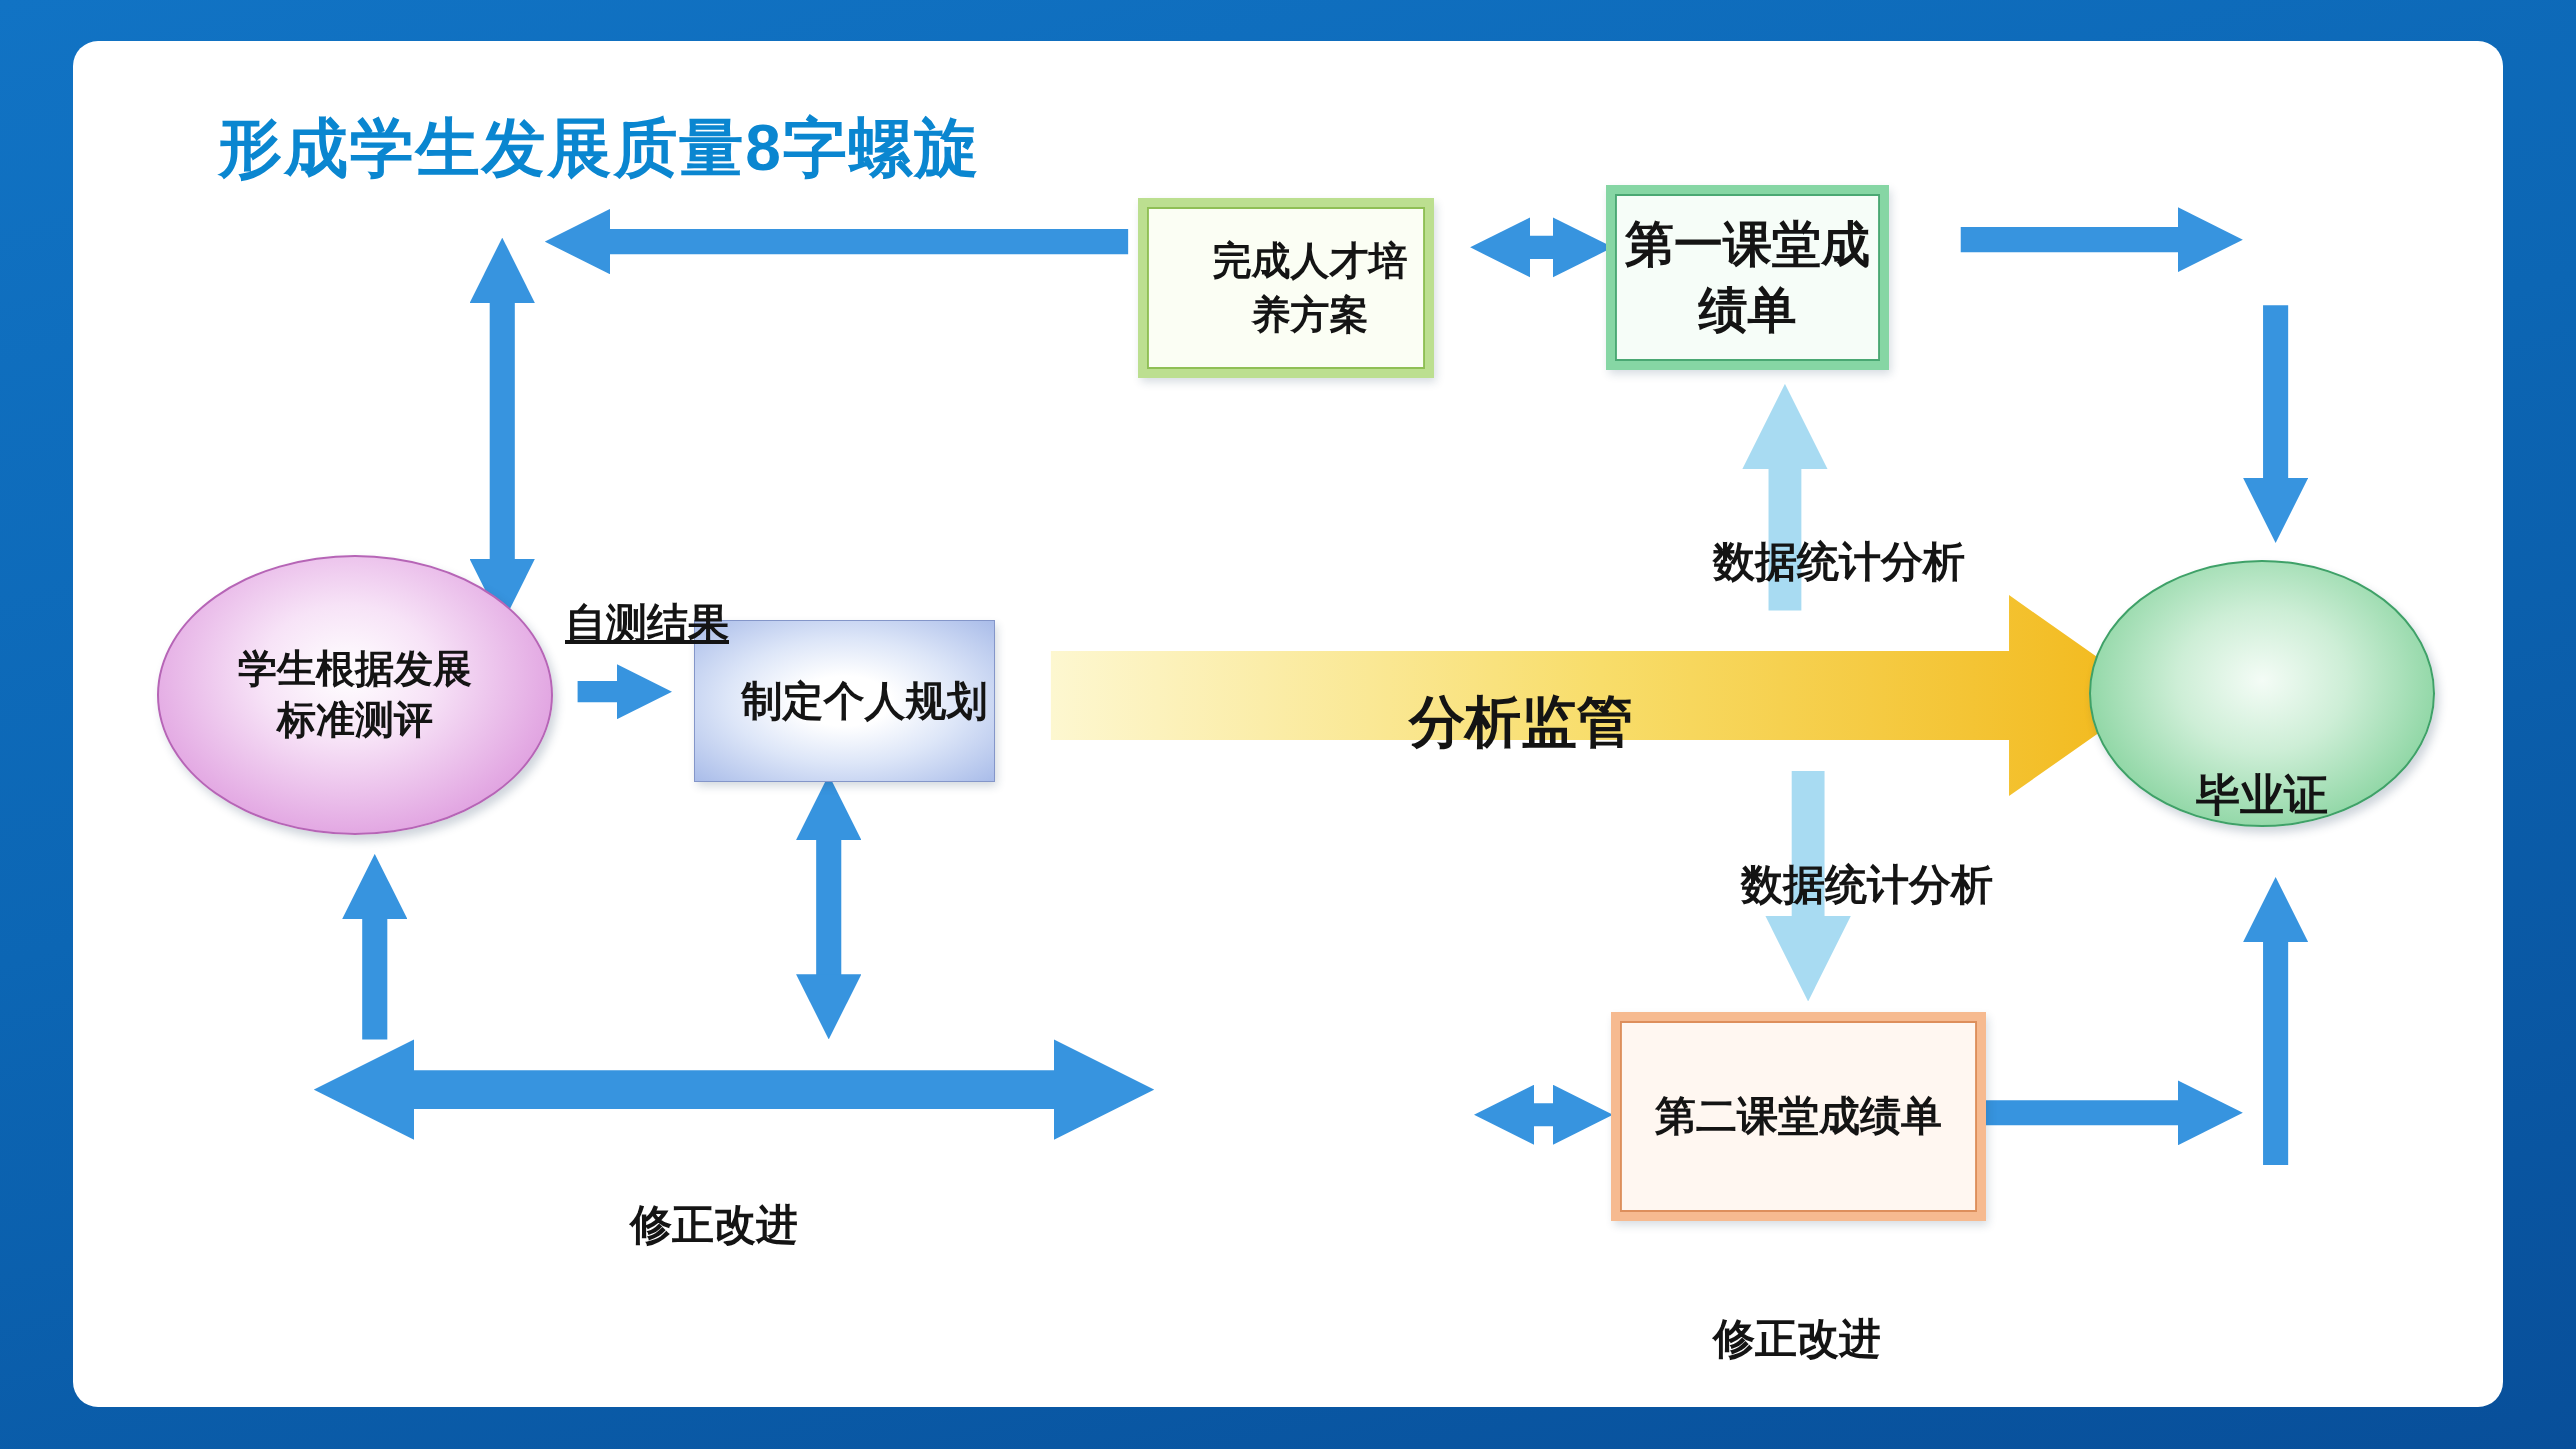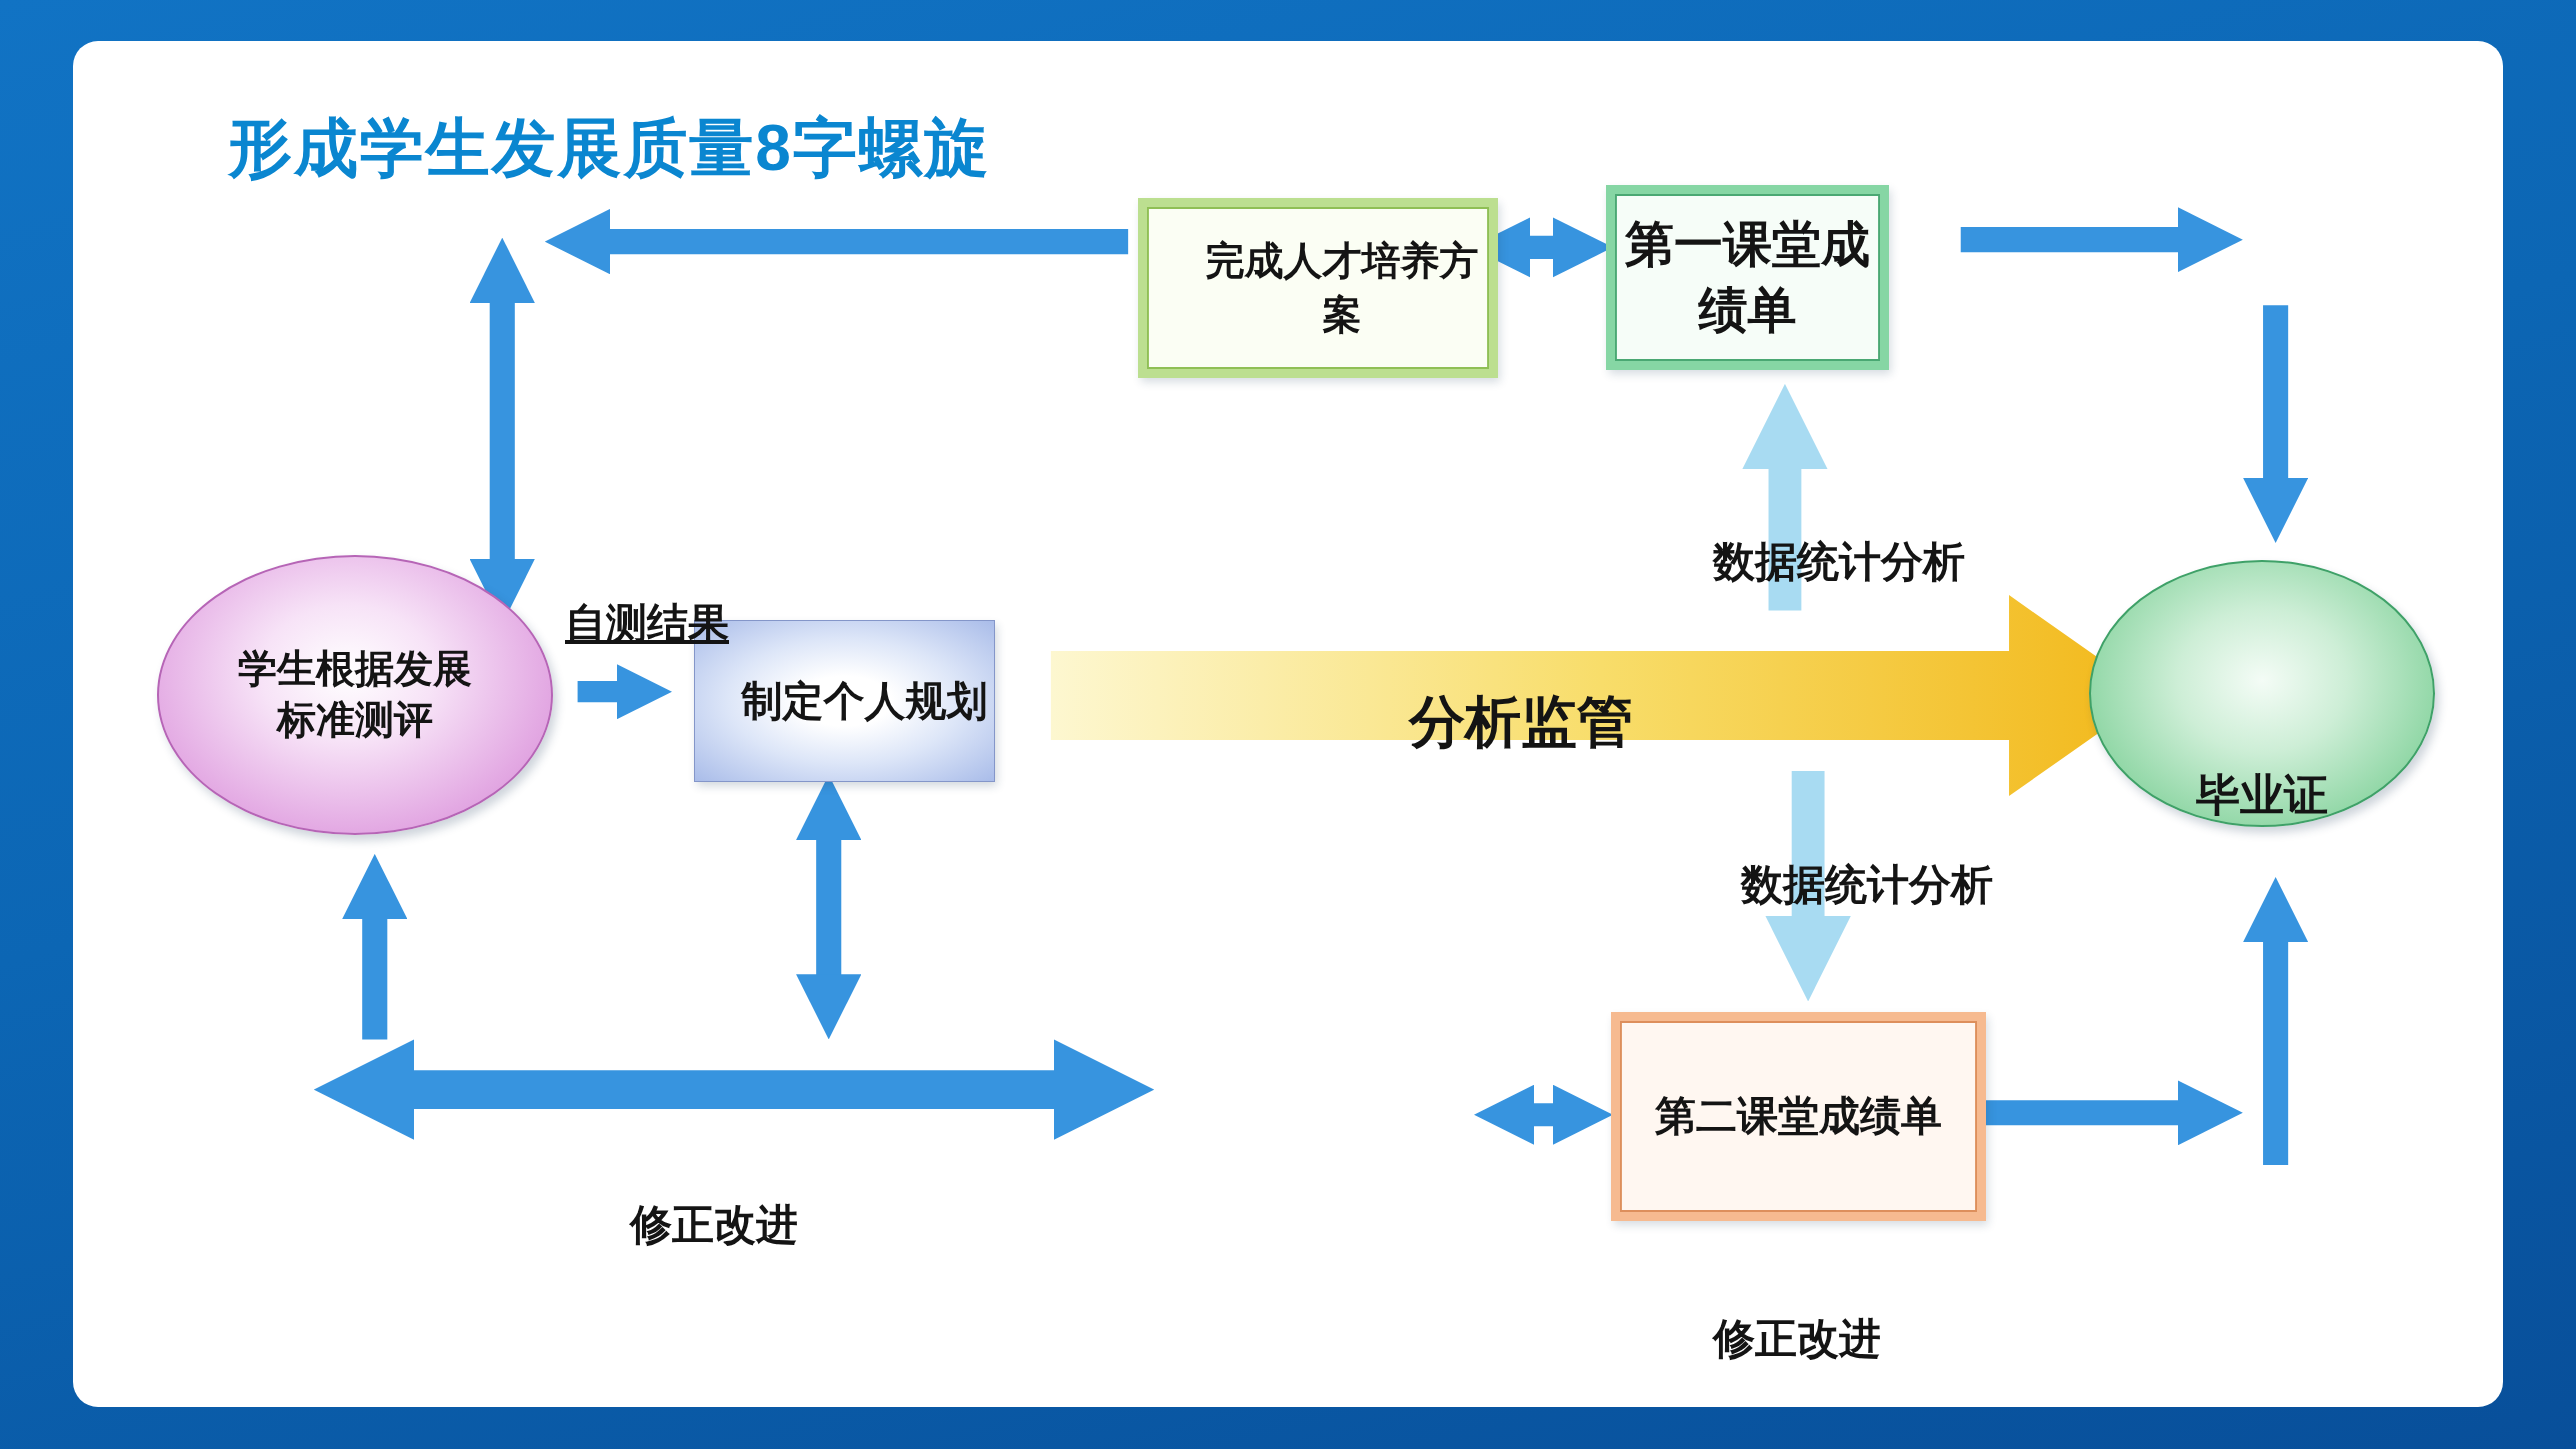--- a/index.html
+++ b/index.html
@@ -1,40 +1,40 @@
 <!DOCTYPE html>
 <html><head>
 <meta charset="utf-8">
 <style>
   html,body{margin:0;padding:0;}
   body{font-family:"Liberation Sans","DejaVu Sans",sans-serif;}
   #stage{position:relative;width:2576px;height:1450px;overflow:hidden;
          background:linear-gradient(165deg,#1173c4 0%,#0c66b4 45%,#084f9a 100%);}
   #slide{position:absolute;left:73px;top:41px;width:2430px;height:1366px;
          background:#ffffff;border-radius:25px;}
-  #title{position:absolute;left:155px;top:64px;font-size:64px;font-weight:800;
+  #title{position:absolute;left:145px;top:64px;font-size:64px;font-weight:800;
          color:#0a86d0;letter-spacing:1.9px;white-space:nowrap;}
   svg.arrows{position:absolute;left:0;top:0;z-index:1;}
   .node{position:absolute;display:flex;flex-direction:column;align-items:center;justify-content:center;
         text-align:center;color:#141414;z-index:2;box-sizing:border-box;}
   .flabel{position:absolute;color:#141414;font-weight:600;white-space:nowrap;z-index:3;margin-top:28px;}
   #ellipse-student{left:157px;top:555px;width:396px;height:280px;border-radius:50%;
         background:radial-gradient(ellipse at 48% 42%, #ffffff 0%, #f7e3f7 30%, #e3a9e3 70%, #cf84cf 100%);
         border:2.9px solid #b665b6;box-shadow:3.9px 5.8px 9.7px rgba(30,60,90,.22);
         font-size:39px;font-weight:600;line-height:1.3;}
   #ellipse-diploma{left:2089px;top:560px;width:346px;height:267px;border-radius:50%;
         background:radial-gradient(ellipse at 50% 45%, #f4fcf6 0%, #cdeed6 35%, #8ed6a4 75%, #63bf82 100%);
         border:2.9px solid #3fa168;box-shadow:3.9px 5.8px 9.7px rgba(30,60,90,.22);
         font-size:44px;font-weight:700;justify-content:flex-end;}
   #box-plan{left:694px;top:620px;width:301px;height:162px;
         background:radial-gradient(ellipse at center, #ffffff 22%, #dde6f8 55%, #a9bce9 100%);
         border:1.9px solid #8496c9;box-shadow:2.9px 4.8px 8.7px rgba(30,60,90,.2);
         font-size:41px;font-weight:700;padding-left:40px;}
   .frame-box{font-weight:700;}
-  #box-talent{left:1138px;top:198px;width:360px;height:180px;font-size:39px;
+  #box-talent{left:1138px;top:198px;width:296px;height:180px;font-size:39px;
         border:9.7px solid #bcdf90;background:#fbfef4;
         box-shadow:inset 0 0 0 1.9px #8fbf55, 2.9px 4.8px 8.7px rgba(30,60,90,.18);padding-left:48px;}
   #box-first{left:1606px;top:185px;width:283px;height:185px;font-size:49px;
         border:9.7px solid #86d6a4;background:#f6fdf8;
         box-shadow:inset 0 0 0 1.9px #4aa873, 2.9px 4.8px 8.7px rgba(30,60,90,.18);}
   #box-quality{left:1138px;top:1016px;width:340px;height:195px;font-size:39px;
         border:9.7px solid #f0de68;background:#fffdf0;
         box-shadow:inset 0 0 0 1.9px #cfae2e, 2.9px 4.8px 8.7px rgba(30,60,90,.18);}
   #box-second{left:1611px;top:1012px;width:375px;height:209px;font-size:41px;
         border:9.7px solid #f6ba90;background:#fff7f1;

